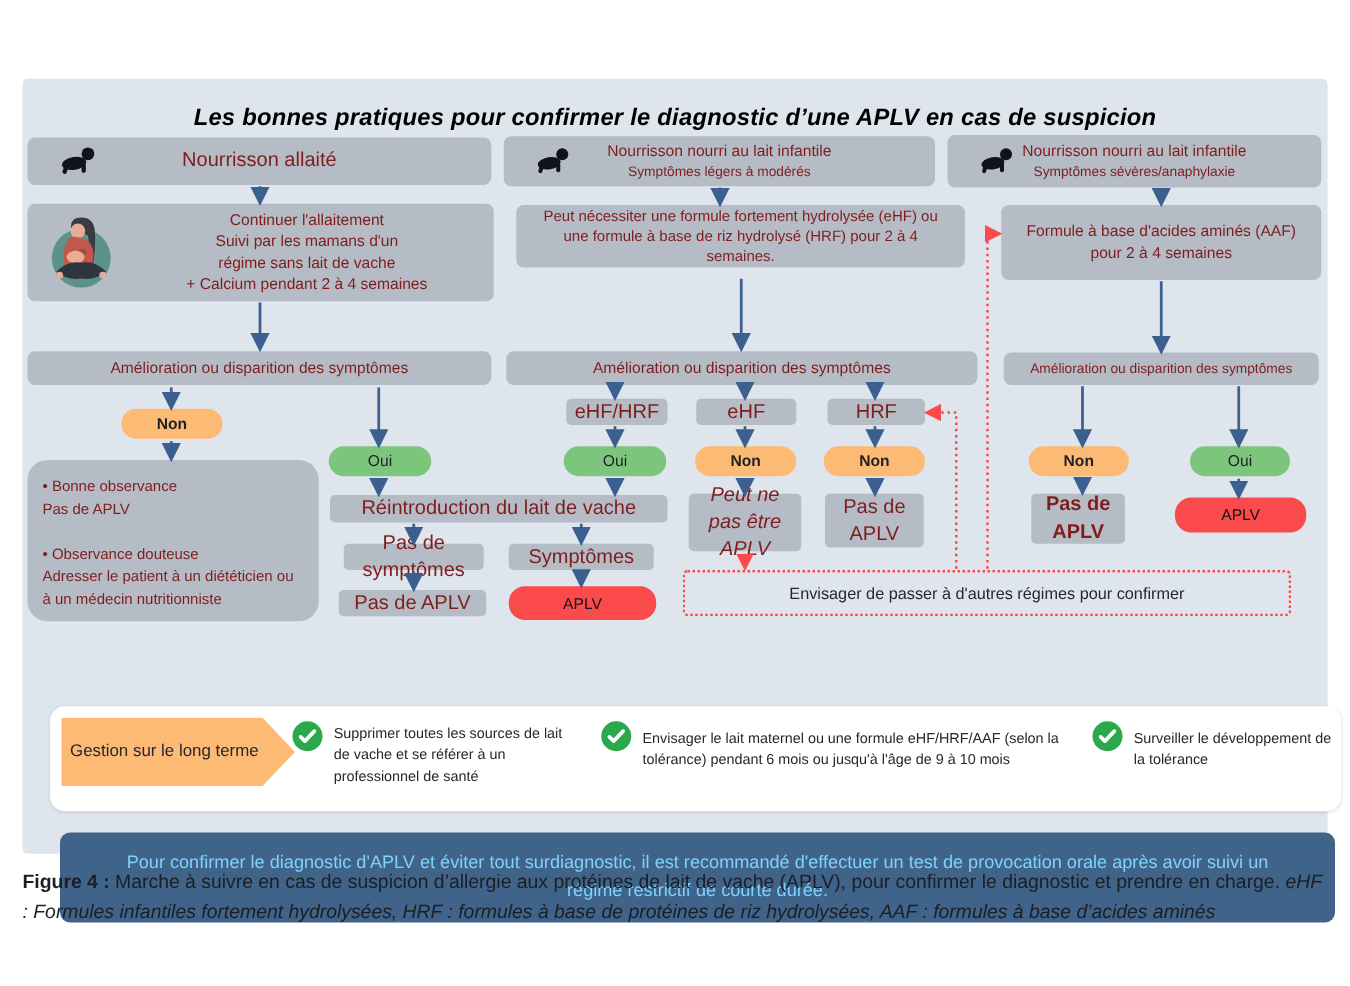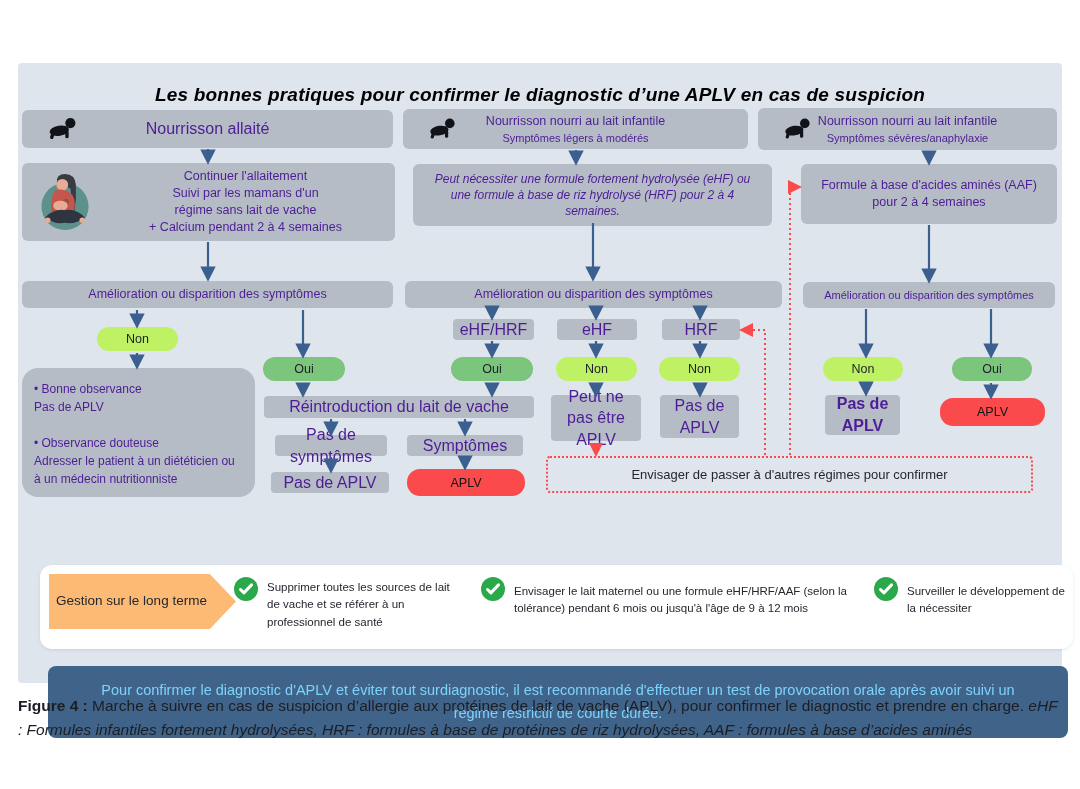--- a/index.html
+++ b/index.html
@@ -3,25 +3,25 @@
 <meta charset="utf-8">
 <style>
   html,body{margin:0;padding:0;background:#ffffff;}
   .page{position:relative;width:1080px;height:789px;background:#ffffff;overflow:hidden;
         font-family:"Liberation Sans", sans-serif;color:#24272e;}
   .panel{position:absolute;left:18px;top:63px;width:1044px;height:620px;background:#dfe5ec;border-radius:4px;}
   .title{position:absolute;left:0;top:10px;width:100%;text-align:center;
          font-size:19px;font-weight:bold;font-style:italic;color:#000000;letter-spacing:.2px;margin-top:11px;}
   .gbox{position:absolute;box-sizing:border-box;background:#b5bcc5;border-radius:6px;
         display:flex;align-items:center;justify-content:center;text-align:center;
-        font-size:12.5px;color:#4c1d95;line-height:1.35;white-space:pre-line;padding:2px 8px;}
+        font-size:12.5px;color:#7f1d1d;line-height:1.35;white-space:pre-line;padding:2px 8px;}
   .gbox.small{font-size:16px;border-radius:4px;}
   .pill{position:absolute;box-sizing:border-box;border-radius:13px;display:flex;align-items:center;justify-content:center;
         font-size:12.5px;color:#1d2026;}
-  .pill.orange{background:#bef264;}
+  .pill.orange{background:#fdba74;font-weight:bold;}
   .pill.green{background:#7cc57d;}
   .pill.red{background:#fb4a4b;color:#101318;}
   .hdr{flex-direction:column;gap:1px;}
   .hdr .l1{font-size:12.5px;}
   .hdr .l2{font-size:11px;}
   .col1hdr{font-size:16px;}
   .babywrap{position:absolute;left:22px;top:50%;transform:translateY(-50%);line-height:0;}
   .outcome{justify-content:flex-start;text-align:left;align-items:flex-start;padding:12px 12px;font-size:12px;line-height:1.5;border-radius:16px;}
   .dotted{position:absolute;box-sizing:border-box;border:2px dotted #fb4a4b;border-radius:4px;
           display:flex;align-items:center;justify-content:center;font-size:13px;color:#24272e;}
@@ -104,33 +104,33 @@
           <circle cx="31" cy="8" r="6"></circle>
           <ellipse cx="18" cy="17" rx="11.5" ry="6" transform="rotate(-9 18 17)"></ellipse>
           <rect x="25" y="17" width="4" height="9" rx="2"></rect>
           <rect x="8" y="18" width="4" height="9" rx="2" transform="rotate(18 10 22)"></rect>
         </svg>
       </span>
       <span class="l1">Nourrisson nourri au lait infantile</span>
       <span class="l2">Symptômes légers à modérés</span>
     </div>
 
-    <div class="gbox" style="left:395px;top:101px;width:359px;height:62px;font-size:12px;padding:4px 12px;font-style:italic;">Peut nécessiter une formule fortement hydrolysée (eHF) ou une formule à base de riz hydrolysé (HRF) pour 2 à 4 semaines.</div>
+    <div class="gbox" style="left:395px;top:101px;width:359px;height:50px;font-size:12px;padding:4px 12px;">Peut nécessiter une formule fortement hydrolysée (eHF) ou une formule à base de riz hydrolysé (HRF) pour 2 à 4 semaines.</div>
 
     <div class="gbox" style="left:387px;top:218px;width:377px;height:27px;">Amélioration ou disparition des symptômes</div>
 
     <div class="gbox small" style="left:435px;top:256px;width:81px;height:21px;">eHF/HRF</div>
     <div class="gbox small" style="left:539px;top:256px;width:80px;height:21px;">eHF</div>
     <div class="gbox small" style="left:644px;top:256px;width:78px;height:21px;">HRF</div>
 
     <div class="pill green" style="left:433px;top:294px;width:82px;height:24px;">Oui</div>
     <div class="pill orange" style="left:538px;top:294px;width:81px;height:24px;">Non</div>
     <div class="pill orange" style="left:641px;top:294px;width:81px;height:24px;">Non</div>
 
-    <div class="gbox small" style="left:533px;top:332px;width:90px;height:46px;padding:2px 6px;">Peut ne pas être APLV</div>
+    <div class="gbox small" style="left:533px;top:332px;width:90px;height:46px;padding:2px 6px;font-style:italic;">Peut ne pas être APLV</div>
     <div class="gbox small" style="left:642px;top:332px;width:79px;height:43px;padding:2px 10px;">Pas de APLV</div>
 
     <div class="dotted" style="left:528px;top:393px;width:487px;height:37px;">Envisager de passer à d'autres régimes pour confirmer</div>
 
     <div class="gbox hdr" style="left:740px;top:45px;width:299px;height:42px;">
       <span class="babywrap">
         <svg width="32" height="25" viewBox="0 0 40 30" fill="#111318">
           <circle cx="31" cy="8" r="6"></circle>
           <ellipse cx="18" cy="17" rx="11.5" ry="6" transform="rotate(-9 18 17)"></ellipse>
           <rect x="25" y="17" width="4" height="9" rx="2"></rect>
@@ -207,29 +207,29 @@
         </svg>
       </span>
       <div class="checkitem" style="left:227px;top:14px;width:196px;">Supprimer toutes les sources de lait de vache et se référer à un professionnel de santé</div>
 
       <span class="checkicon" style="left:440px;top:11px;">
         <svg width="26" height="26" viewBox="0 0 26 26">
           <circle cx="13" cy="13" r="12" fill="#2ba84a"></circle>
           <path d="M7.5 13.5 l3.4 3.4 l7.6 -8" stroke="#ffffff" stroke-width="3" fill="none" stroke-linecap="round" stroke-linejoin="round"></path>
         </svg>
       </span>
-      <div class="checkitem" style="left:474px;top:18px;width:335px;">Envisager le lait maternel ou une formule eHF/HRF/AAF (selon la tolérance) pendant 6 mois ou jusqu'à l'âge de 9 à 12 mois</div>
+      <div class="checkitem" style="left:474px;top:18px;width:335px;">Envisager le lait maternel ou une formule eHF/HRF/AAF (selon la tolérance) pendant 6 mois ou jusqu'à l'âge de 9 à 10 mois</div>
 
       <span class="checkicon" style="left:833px;top:11px;">
         <svg width="26" height="26" viewBox="0 0 26 26">
           <circle cx="13" cy="13" r="12" fill="#2ba84a"></circle>
           <path d="M7.5 13.5 l3.4 3.4 l7.6 -8" stroke="#ffffff" stroke-width="3" fill="none" stroke-linecap="round" stroke-linejoin="round"></path>
         </svg>
       </span>
-      <div class="checkitem" style="left:867px;top:18px;width:165px;">Surveiller le développement de la nécessiter</div>
+      <div class="checkitem" style="left:867px;top:18px;width:165px;">Surveiller le développement de la tolérance</div>
     </div>
 
     <div class="note">Pour confirmer le diagnostic d'APLV et éviter tout surdiagnostic, il est recommandé d'effectuer un test de provocation orale après avoir suivi un régime restrictif de courte durée.</div>
   </div>
 
   <div class="caption">
     <b>Figure 4 :</b><span> Marche à suivre en cas de suspicion d’allergie aux protéines de lait de vache (APLV), pour confirmer le diagnostic et prendre en charge. </span><i>eHF : Formules infantiles fortement hydrolysées, HRF : formules à base de protéines de riz hydrolysées, AAF : formules à base d’acides aminés</i>
   </div>
 </div>
 

